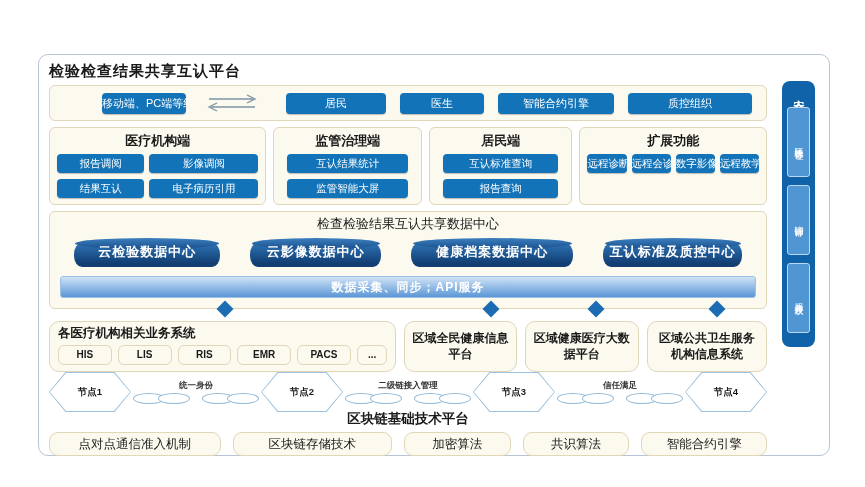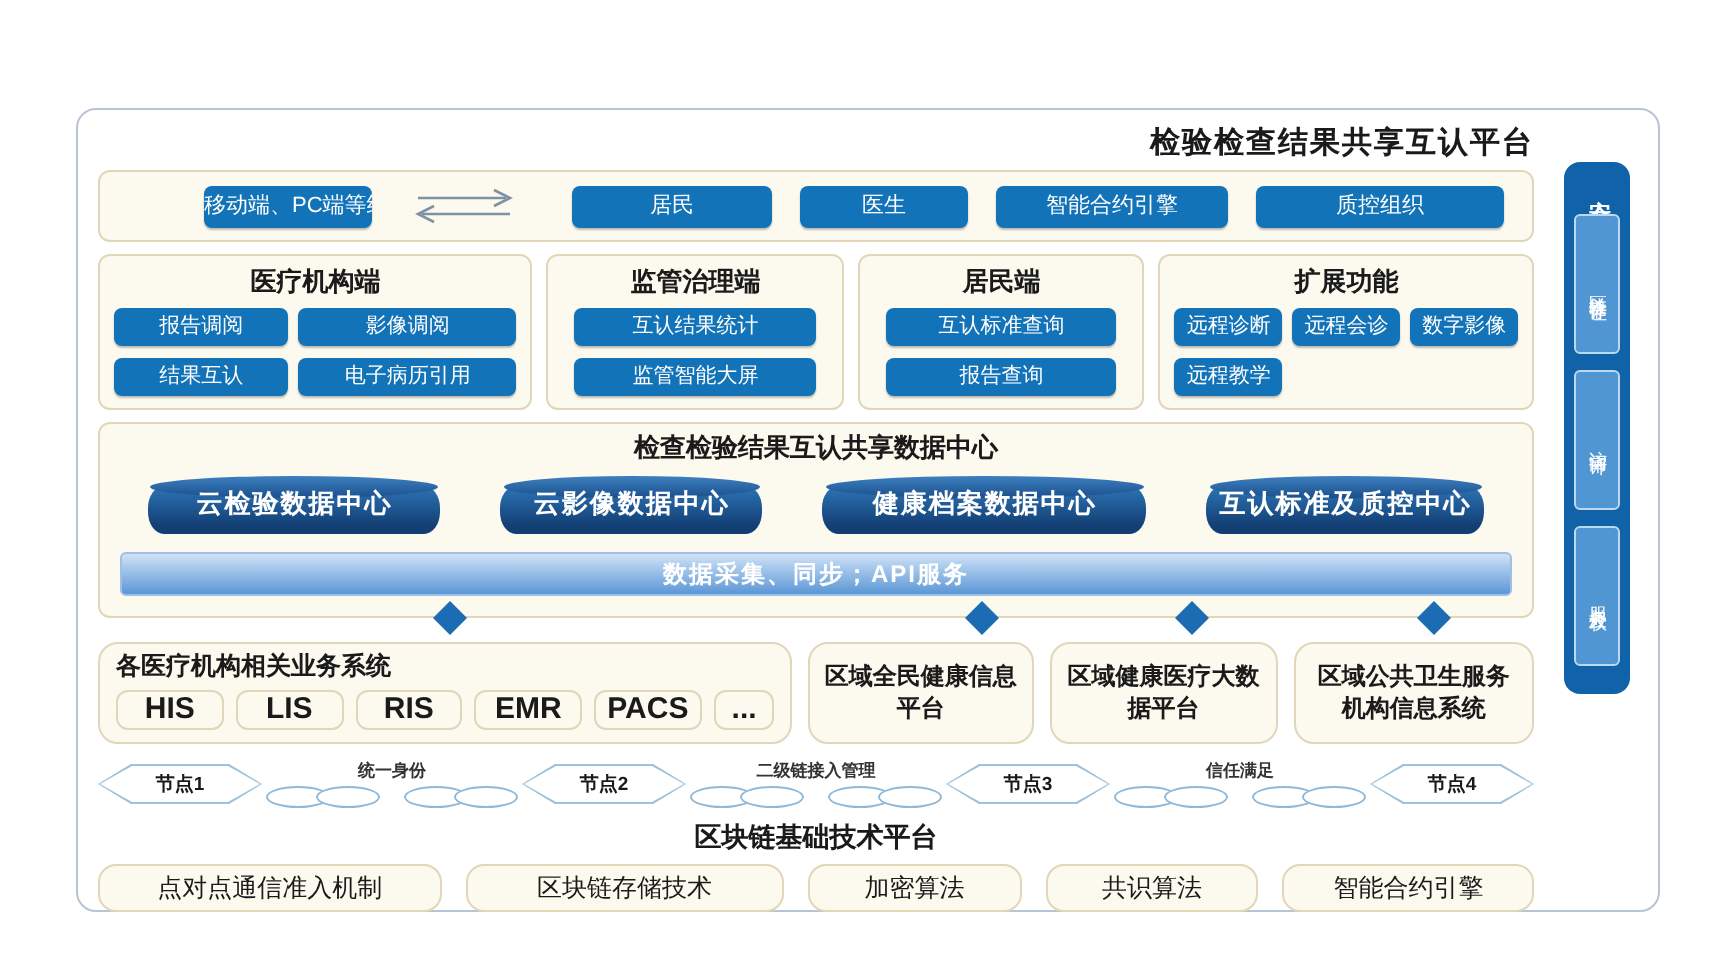--- a/index.html
+++ b/index.html
@@ -5,21 +5,21 @@
   html,body{margin:0;padding:0;}
   body{
     width:865px;height:487px;background:#ffffff;position:relative;
     font-family:"Liberation Sans",sans-serif;color:#1a1a1a;overflow:hidden;
   }
   .frame{
     position:absolute;left:38px;top:54px;width:790px;height:400px;
     border:1.5px solid var(--frame_border);border-radius:10px;background:#fff;
   }
   .main{position:absolute;left:10px;top:5px;width:718px;}
-  .page-title{text-align:right;font-size:15px;font-weight:bold;letter-spacing:1px;margin:2px 0 4px 0;}
+  .page-title{text-align:left;font-size:15px;font-weight:bold;letter-spacing:1px;margin:2px 0 4px 0;}
 
   .cream{background:var(--cream);border:1px solid var(--cream_border);border-radius:6px;}
 
   
   .terminal{height:34px;display:flex;align-items:center;padding:0 14px;margin-bottom:6px;}
   .btn{
     background:var(--accent_blue);color:#fff;border-radius:4px;text-align:center;
     font-size:11px;height:21px;line-height:21px;white-space:nowrap;overflow:hidden;
     box-shadow:0 1px 1px rgba(0,0,0,.25);
   }
@@ -29,29 +29,29 @@
   .user-btns .btn:nth-child(1){width:100px;}
   .user-btns .btn:nth-child(2){width:84px;}
   .user-btns .btn:nth-child(3){width:116px;}
   .user-btns .btn:nth-child(4){width:124px;}
 
   
   .clients{display:flex;gap:7px;margin-bottom:6px;}
   .client-panel{padding:3px 7px 6px 7px;display:flex;flex-direction:column;}
   .client-panel h3{margin:1px 0 4px 0;text-align:center;font-size:13px;font-weight:bold;}
   .grid2{display:grid;grid-template-columns:1fr 1.25fr;gap:5px;flex:1;}
-  .grid2.even{grid-template-columns:1fr 1fr 1fr;}
+  .grid2.even{grid-template-columns:1fr 1fr 1fr 1fr;}
   .grid2.first-wide{grid-template-columns:1.35fr 1fr;}
   .col1{display:flex;flex-direction:column;gap:6px;flex:1;padding:0 6px;}
   .client-panel .btn{height:19px;line-height:19px;font-size:10.5px;}
   .p-med{flex:1.55;} .p-qc{flex:1.5;} .p-sup{flex:1.02;} .p-res{flex:0.98;} .p-ext{flex:1.32;}
 
   
   .data-panel{position:relative;padding:3px 10px 10px 10px;margin-bottom:12px;}
-  .data-title{text-align:center;font-size:13px;font-weight:bold;margin:0 0 10px 0;}
+  .data-title{text-align:center;font-size:13px;font-weight:normal;margin:0 0 10px 0;}
   .cyl-row{display:flex;gap:30px;padding:0 14px;}
   .cyl{position:relative;height:24px;border-radius:8px/11px;
     background:linear-gradient(180deg,#2e74b5 0%,var(--dark_blue) 85%);
     display:flex;align-items:flex-start;justify-content:center;}
   .cyl::before{content:"";position:absolute;top:-5px;left:1%;width:98%;height:11px;border-radius:50%;
     background:linear-gradient(180deg,var(--cylinder_top),#1c5globalsf);
     background:linear-gradient(180deg,var(--cylinder_top),#1b4f8c);}
   .cyl span{position:relative;z-index:1;color:#fff;font-weight:bold;font-size:13px;letter-spacing:1px;}
   .c1{flex:1.12;} .c2{flex:1.0;} .c3{flex:1.24;} .c4{flex:1.06;}
   .band{margin-top:9px;height:20px;border:1px solid #9dc0e4;border-radius:3px;
@@ -59,30 +59,30 @@
     display:flex;align-items:center;justify-content:center;color:#fff;font-weight:bold;font-size:12px;letter-spacing:1px;}
   .diamond{position:absolute;bottom:-7px;width:12px;height:12px;background:var(--diamond);
     transform:translateX(-50%) rotate(45deg);z-index:2;}
   .d1{left:24.5%;} .d2{left:61.6%;} .d3{left:76.2%;} .d4{left:93.2%;}
 
   
   .systems{display:flex;gap:8px;margin-bottom:4px;}
   .sys-hospital{flex:3.35;padding:2px 8px 6px 8px;border-radius:10px;}
   .sys-hospital h4{margin:1px 0 3px 0;text-align:left;font-size:12.5px;font-weight:bold;}
   .his-row{display:flex;gap:6px;}
-  .his-box{flex:1;height:18px;line-height:18px;text-align:center;font-size:15px;font-weight:bold;
+  .his-box{flex:1;height:18px;line-height:18px;text-align:center;font-size:10px;font-weight:bold;
     background:var(--cream);border:1px solid var(--cream_border);border-radius:6px;}
   .his-box.small{flex:0.55;}
   .sys-box{flex:1;border-radius:10px;display:flex;align-items:center;justify-content:center;
     text-align:center;font-size:12px;font-weight:bold;line-height:1.3;padding:3px 6px;}
   .sys-box.b2{flex:1.02;} .sys-box.b3{flex:1.08;}
 
   
   .nodes{display:flex;align-items:center;height:32px;margin:2px 0 0 0;}
-  .hex{position:relative;width:82px;height:20px;flex:0 0 auto;}
+  .hex{position:relative;width:82px;height:40px;flex:0 0 auto;}
   .hex i{position:absolute;inset:0;background:var(--hex_border);
     clip-path:polygon(20% 0,80% 0,100% 50%,80% 100%,20% 100%,0 50%);}
   .hex b{position:absolute;inset:1px;background:#fff;
     clip-path:polygon(20% 0,80% 0,100% 50%,80% 100%,20% 100%,0 50%);
     display:flex;align-items:center;justify-content:center;font-size:9.5px;font-weight:bold;}
   .chain{flex:1;display:flex;flex-direction:column;align-items:center;justify-content:center;}
   .chain-label{font-size:8.5px;color:#333;font-weight:bold;margin-bottom:1px;}
   .links{display:flex;align-items:center;gap:12px;}
   .pair{display:flex;}
   .link{width:30px;height:9px;border:1.5px solid var(--chain);border-radius:50%;background:#fff;}

